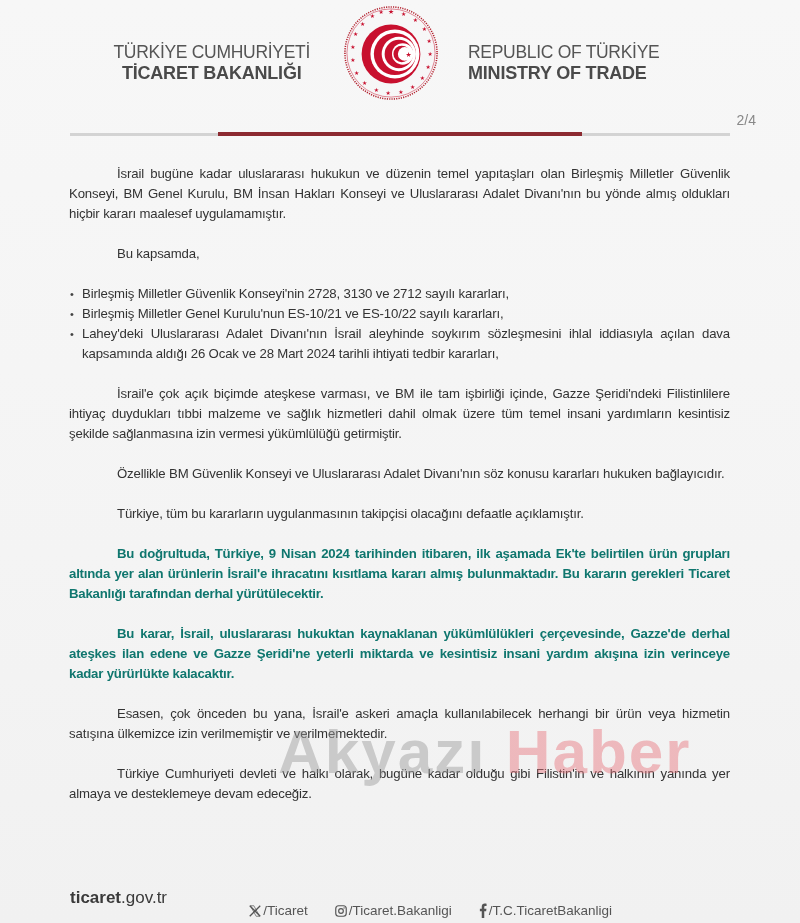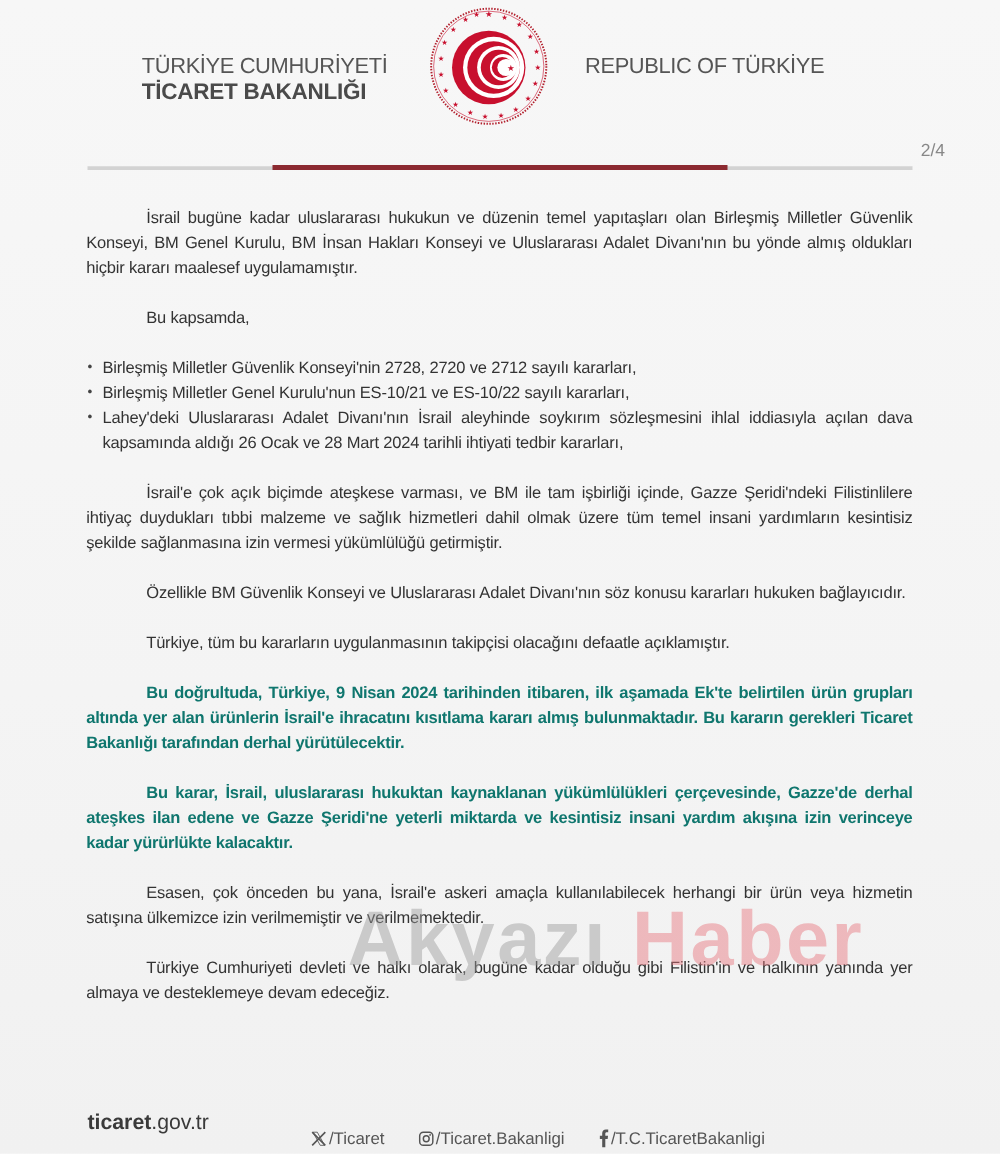--- a/index.html
+++ b/index.html
@@ -7,21 +7,21 @@
   body {
     background: linear-gradient(180deg, #f7f7f7 0%, #f4f4f4 60%, #f1f1f1 100%);
     font-family: "Liberation Sans", "DejaVu Sans", sans-serif;
     color: #2b2b2b;
     position: relative;
   }
   .header {
     position: absolute; left: 0; top: 0; width: 800px; height: 112px;
   }
   .hdr-left {
-    position: absolute; right: 490px; top: 42px; text-align: left;
+    position: absolute; right: 490px; top: 42px; text-align: center;
     color: #555; line-height: 21px;
   }
   .hdr-right {
     position: absolute; left: 468px; top: 42px; text-align: left;
     color: #555; line-height: 21px;
   }
   .hdr-line1 { font-size: 17.5px; font-weight: 400; letter-spacing: -0.3px; }
   .hdr-line2 { font-size: 18px; font-weight: 700; letter-spacing: -0.2px; color: #4a4a4a; }
   .logo {
     position: absolute; left: 342px; top: 4px; width: 98px; height: 98px;
@@ -115,32 +115,33 @@
       <circle cx="58" cy="51" r="14.5" fill="#c8102e"></circle>
       <circle cx="62" cy="51" r="11" fill="#fff"></circle>
       <circle cx="61" cy="51" r="8.5" fill="#c8102e"></circle>
       <circle cx="64" cy="51" r="7" fill="#fff"></circle>
       <text x="68" y="54" font-size="7" fill="#c8102e" text-anchor="middle" font-family="DejaVu Sans, sans-serif">★</text>
     </svg>
   </div>
 
   <div class="hdr-right">
     <div class="hdr-line1">REPUBLIC OF TÜRKİYE</div>
+    <div class="hdr-line2">MINISTRY OF TRADE</div>
   </div>
 </div>
 
 <div class="page-num">2/4</div>
 <div class="divider"></div>
 <div class="divider-red"></div>
 
 <div class="content">
   <p class="para">İsrail bugüne kadar uluslararası hukukun ve düzenin temel yapıtaşları olan Birleşmiş Milletler Güvenlik Konseyi, BM Genel Kurulu, BM İnsan Hakları Konseyi ve Uluslararası Adalet Divanı'nın bu yönde almış oldukları hiçbir kararı maalesef uygulamamıştır.</p>
   <p class="para">Bu kapsamda,</p>
   <ul class="list">
-    <li>Birleşmiş Milletler Güvenlik Konseyi'nin 2728, 2720 ve 2712 sayılı kararları,</li>
+    <li>Birleşmiş Milletler Güvenlik Konseyi'nin 2728, 3130 ve 2712 sayılı kararları,</li>
     <li>Birleşmiş Milletler Genel Kurulu'nun ES-10/21 ve ES-10/22 sayılı kararları,</li>
     <li>Lahey'deki Uluslararası Adalet Divanı'nın İsrail aleyhinde soykırım sözleşmesini ihlal iddiasıyla açılan dava kapsamında aldığı 26 Ocak ve 28 Mart 2024 tarihli ihtiyati tedbir kararları,</li>
   </ul>
   <p class="para">İsrail'e çok açık biçimde ateşkese varması, ve BM ile tam işbirliği içinde, Gazze Şeridi'ndeki Filistinlilere ihtiyaç duydukları tıbbi malzeme ve sağlık hizmetleri dahil olmak üzere tüm temel insani yardımların kesintisiz şekilde sağlanmasına izin vermesi yükümlülüğü getirmiştir.</p>
   <p class="para">Özellikle BM Güvenlik Konseyi ve Uluslararası Adalet Divanı'nın söz konusu kararları hukuken bağlayıcıdır.</p>
   <p class="para">Türkiye, tüm bu kararların uygulanmasının takipçisi olacağını defaatle açıklamıştır.</p>
   <p class="para bold">Bu doğrultuda, Türkiye, 9 Nisan 2024 tarihinden itibaren, ilk aşamada Ek'te belirtilen ürün grupları altında yer alan ürünlerin İsrail'e ihracatını kısıtlama kararı almış bulunmaktadır. Bu kararın gerekleri Ticaret Bakanlığı tarafından derhal yürütülecektir.</p>
   <p class="para bold">Bu karar, İsrail, uluslararası hukuktan kaynaklanan yükümlülükleri çerçevesinde, Gazze'de derhal ateşkes ilan edene ve Gazze Şeridi'ne yeterli miktarda ve kesintisiz insani yardım akışına izin verinceye kadar yürürlükte kalacaktır.</p>
   <p class="para">Esasen, çok önceden bu yana, İsrail'e askeri amaçla kullanılabilecek herhangi bir ürün veya hizmetin satışına ülkemizce izin verilmemiştir ve verilmemektedir.</p>
   <p class="para">Türkiye Cumhuriyeti devleti ve halkı olarak, bugüne kadar olduğu gibi Filistin'in ve halkının yanında yer almaya ve desteklemeye devam edeceğiz.</p>

